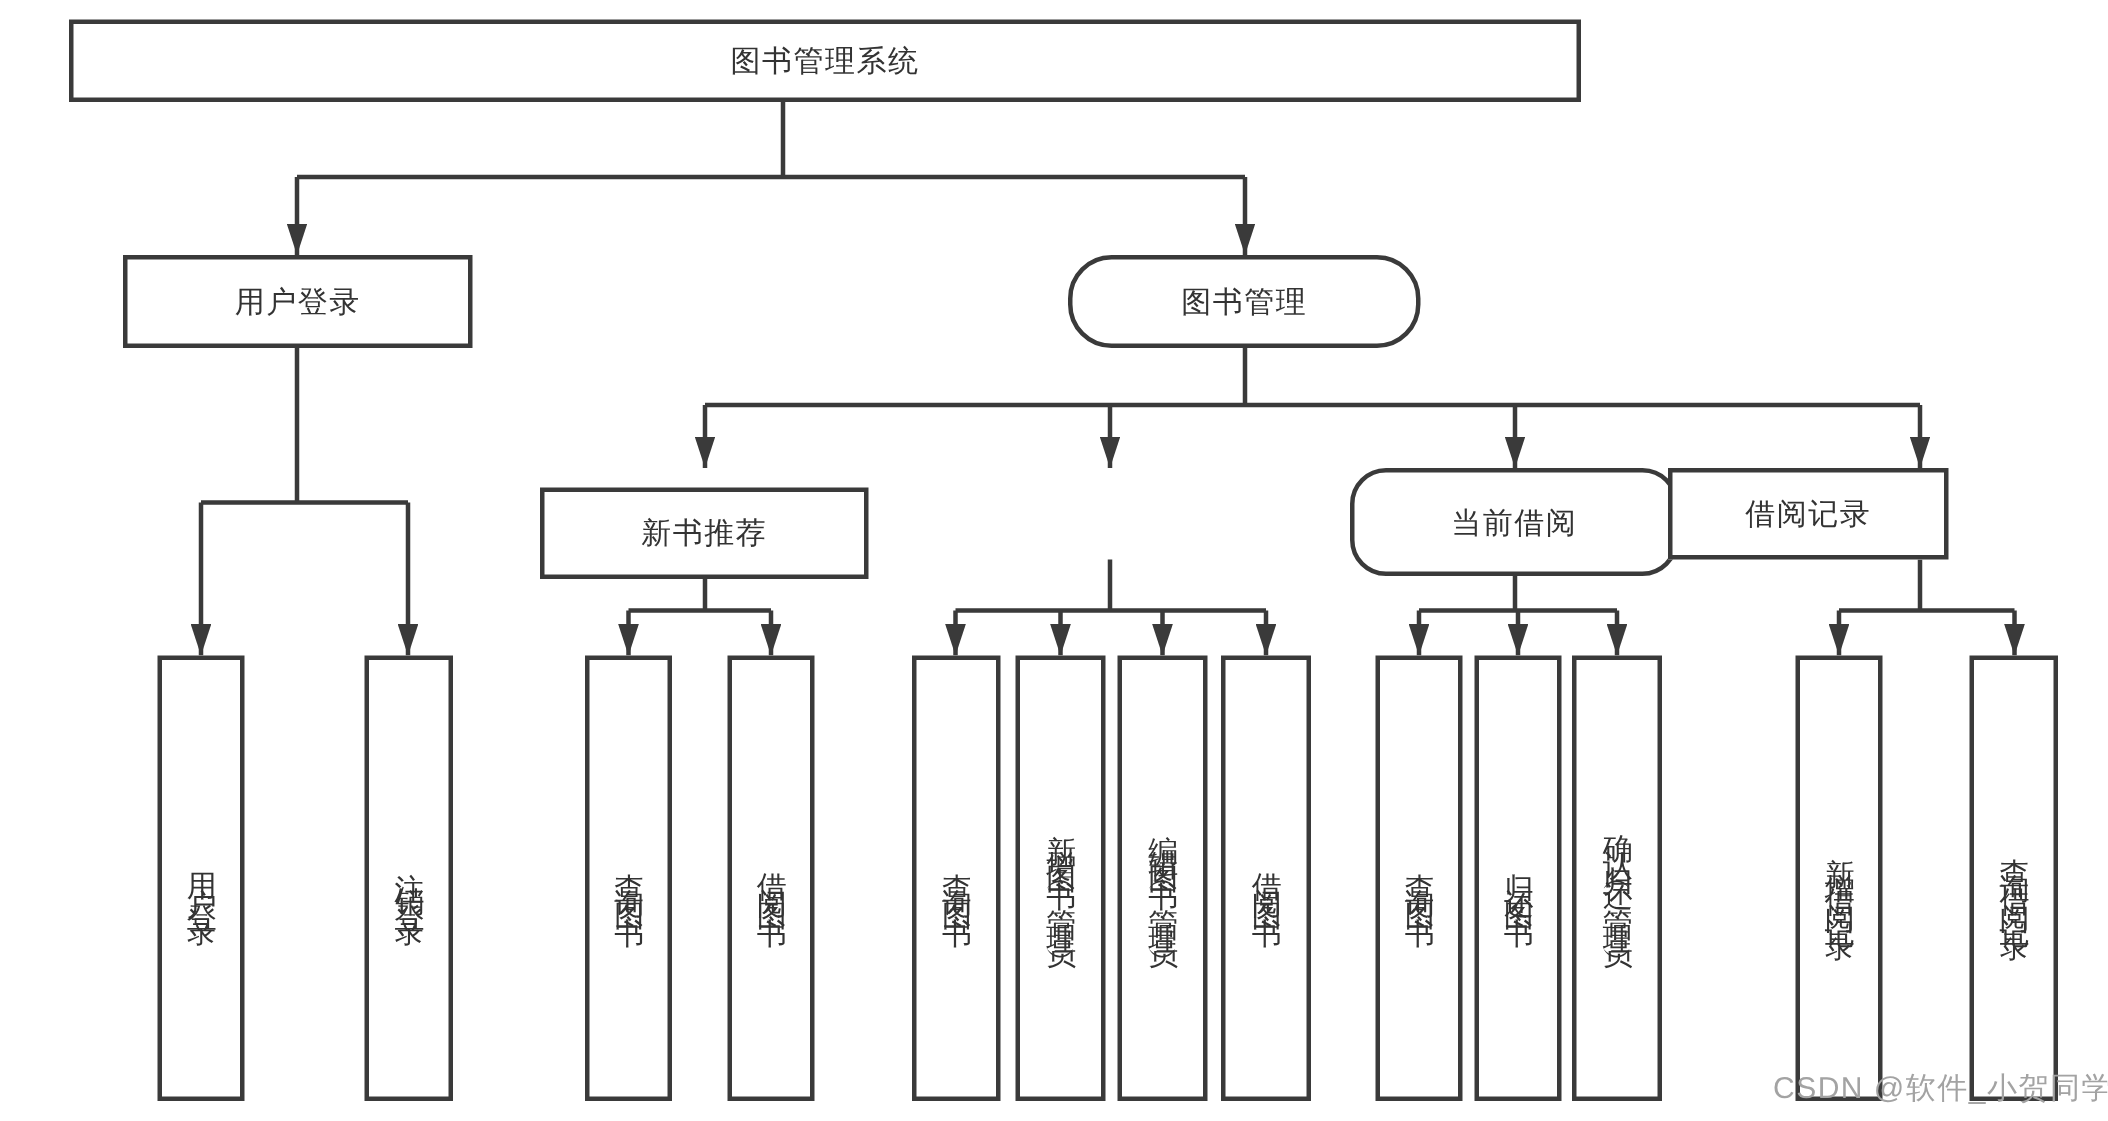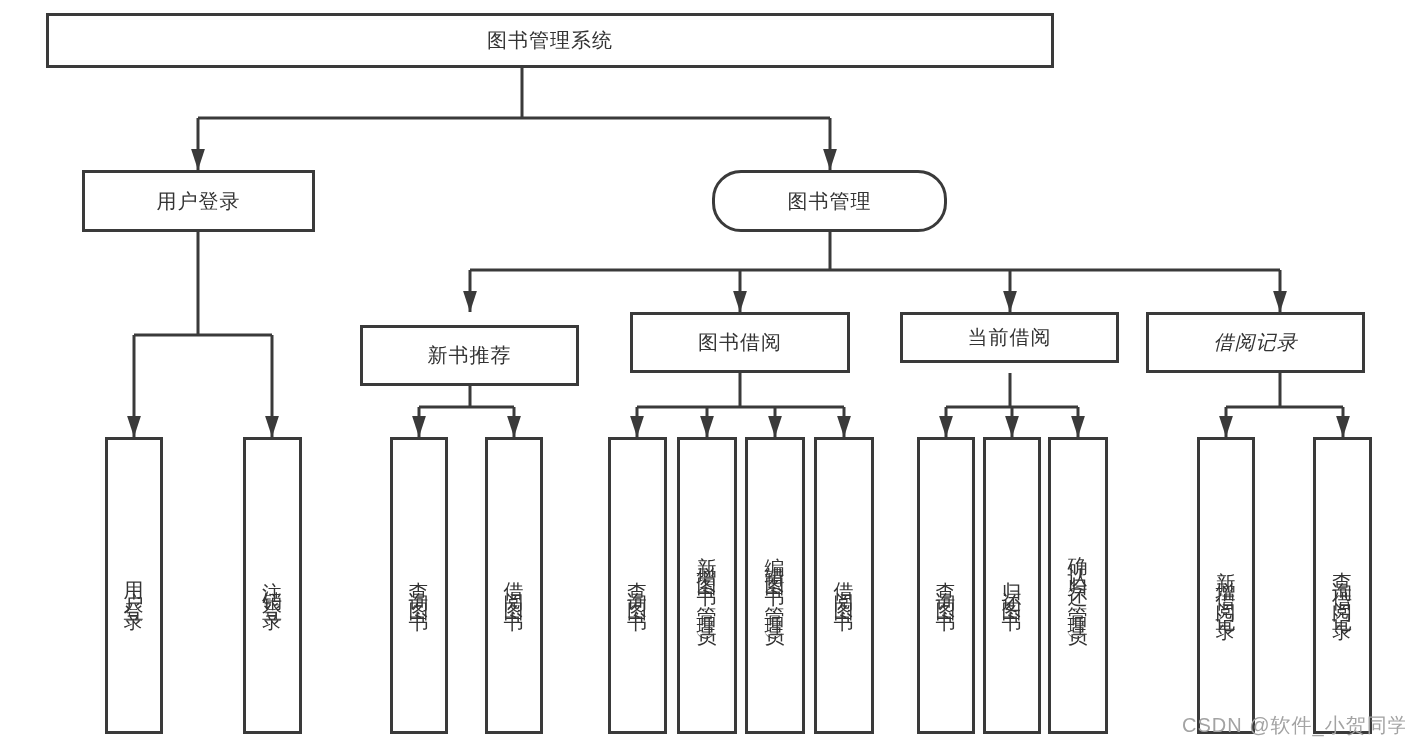--- a/index.html
+++ b/index.html
@@ -98,27 +98,24 @@
   <div class="hbox" style="left:82px; top:170px; width:233px; height:62px;">
     <span>用户登录</span>
   </div>
   <div class="hbox" style="left:712px; top:170px; width:235px; height:62px;border-radius:29px;">
     <span>图书管理</span>
   </div>
 
   <div class="hbox" style="left:360px; top:312px; width:219px; height:61px;margin-top:13px;">
     <span>新书推荐</span>
   </div>
-  <div class="hbox" style="left:630px; top:312px; width:220px; height:61px;">
-    <span>图书借阅</span>
-  </div>
-  <div class="hbox" style="left:900px; top:312px; width:219px; height:51px;">
+  <div class="hbox" style="left:900px; top:312px; width:219px; height:72px;border-radius:24px;">
     <span>当前借阅</span>
   </div>
-  <div class="hbox" style="left:1146px; top:312px; width:219px; height:61px;font-style:italic;">
+  <div class="hbox" style="left:1112px; top:312px; width:187px; height:61px;">
     <span>借阅记录</span>
   </div>
 
   <div class="vbox" style="left:105px; width:58px;">
     <span class="vtext">用户登录</span>
   </div>
   <div class="vbox" style="left:243px; width:59px;">
     <span class="vtext">注销登录</span>
   </div>
   <div class="vbox" style="left:390px; width:58px;">

